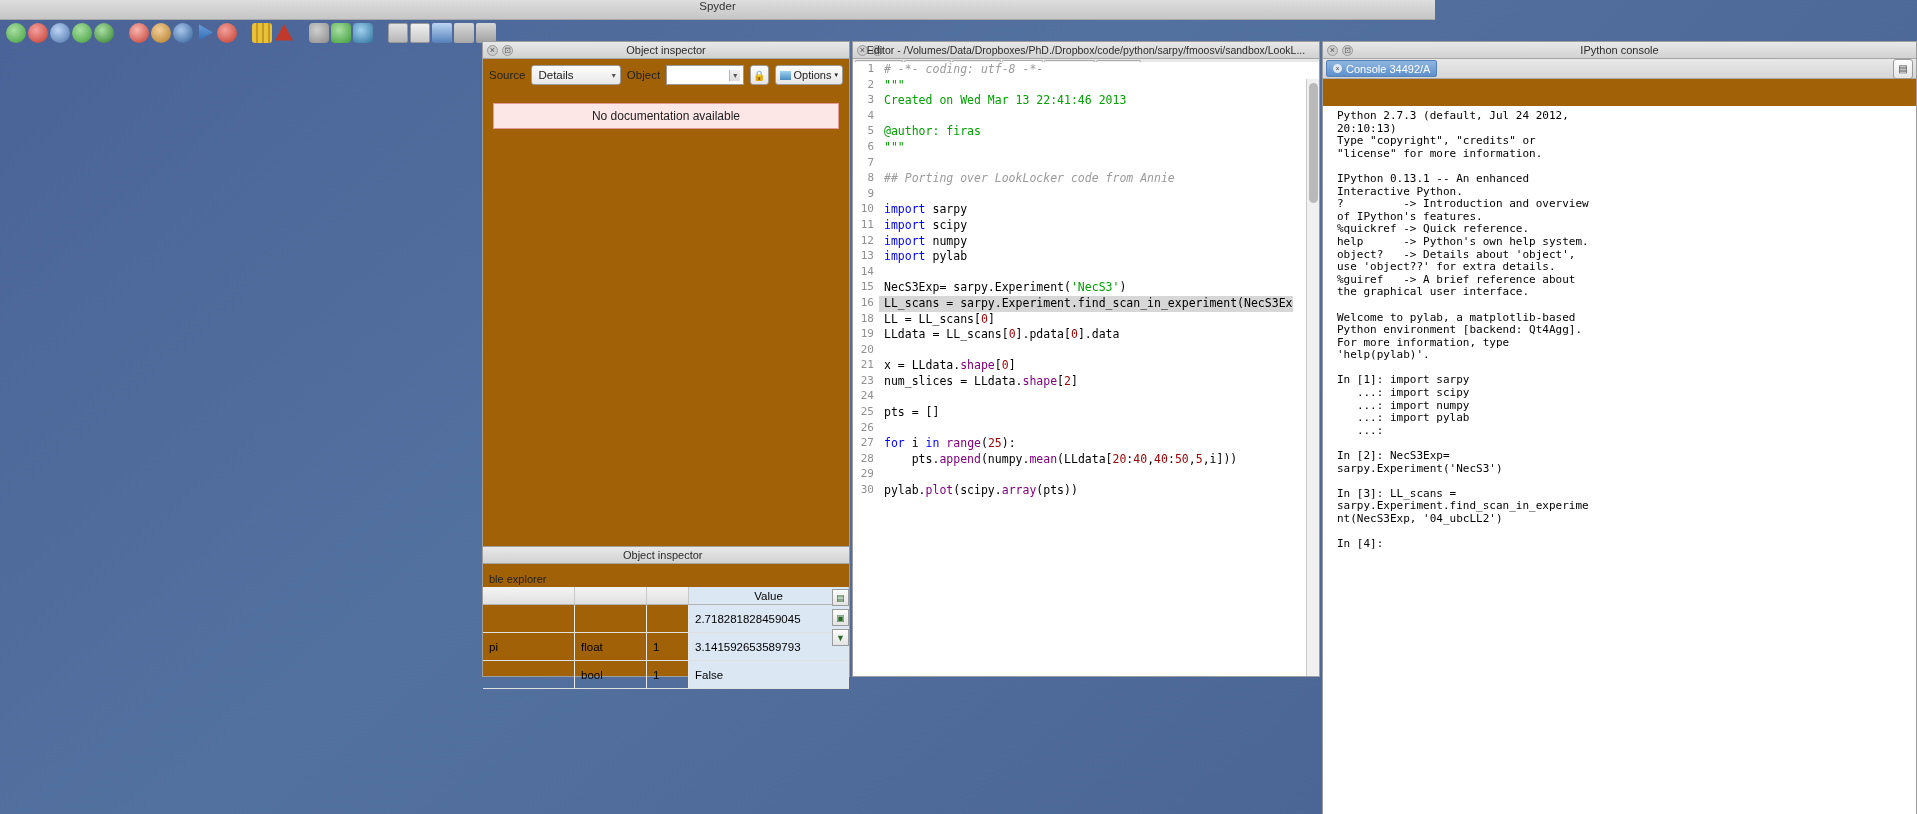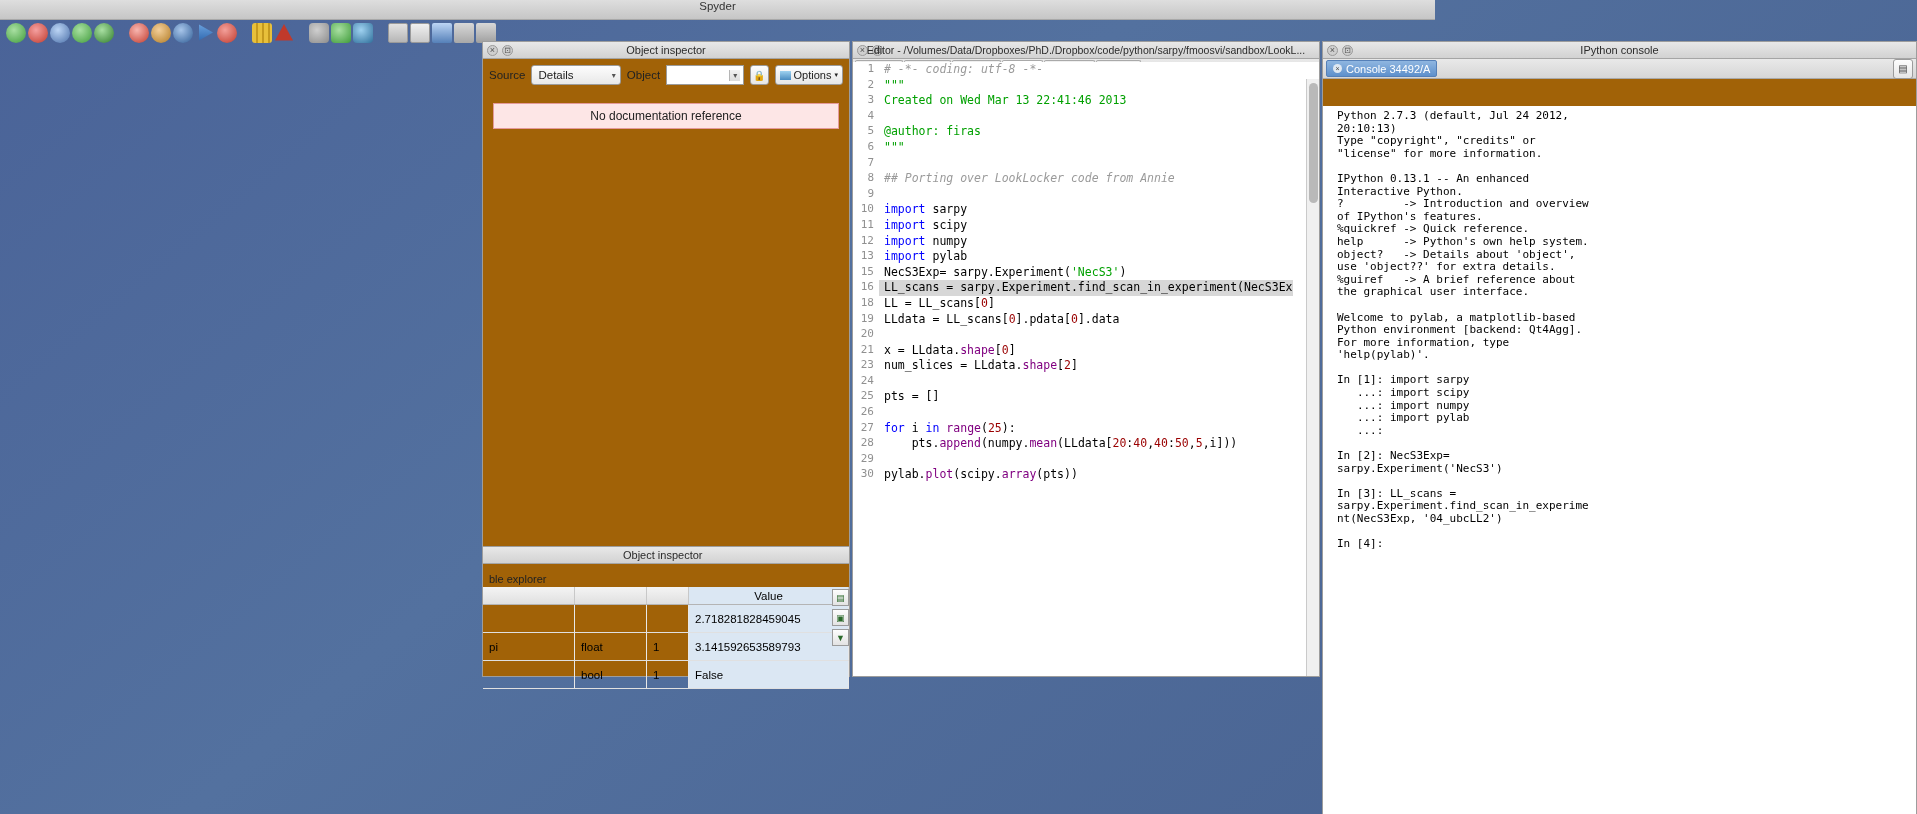--- a/index.html
+++ b/index.html
@@ -164,21 +164,21 @@
     <span class="combo-flat">
       <span></span>
     </span>
     <span class="sqbtn">🔒</span>
     <span class="optbtn">
       <span style="width:11px;height:9px;background:linear-gradient(#9fd2f0,#4a8cc0);display:inline-block"></span>
       <span>Options</span>
       <span style="font-size:7px">▾</span>
     </span>
   </div>
-  <div id="oi-nodoc">No documentation reference</div>
+  <div id="oi-nodoc">No documentation available</div>
 </div>
 
 <div class="pane" id="varexp">
   <div class="pane-title">
     <span class="ttl" style="text-align:left;padding-left:140px">Object inspector</span>
   </div>
   <div style="font-size:11px;padding:9px 0 2px 6px;color:#222;">ble explorer</div>
   <div class="ve-head">
     <div class="ve-c0"></div>
     <div class="ve-c1"></div>
@@ -253,20 +253,21 @@
       <div class="cl"><span class="gut">4</span><span class="src"><span class="str"></span></span></div>
       <div class="cl"><span class="gut">5</span><span class="src"><span class="str">@author: firas</span></span></div>
       <div class="cl"><span class="gut">6</span><span class="src"><span class="str">"""</span></span></div>
       <div class="cl"><span class="gut">7</span><span class="src"></span></div>
       <div class="cl"><span class="gut">8</span><span class="src"><span class="cmt">## Porting over LookLocker code from Annie</span></span></div>
       <div class="cl"><span class="gut">9</span><span class="src"></span></div>
       <div class="cl"><span class="gut">10</span><span class="src"><span class="kw">import</span> sarpy</span></div>
       <div class="cl"><span class="gut">11</span><span class="src"><span class="kw">import</span> scipy</span></div>
       <div class="cl"><span class="gut">12</span><span class="src"><span class="kw">import</span> numpy</span></div>
       <div class="cl"><span class="gut">13</span><span class="src"><span class="kw">import</span> pylab</span></div>
+      <div class="cl"><span class="gut">14</span><span class="src"></span></div>
       <div class="cl"><span class="gut">15</span><span class="src">NecS3Exp= sarpy.Experiment(<span class="str">'NecS3'</span>)</span></div>
       <div class="cl hl"><span class="gut">16</span><span class="src">LL_scans = sarpy.Experiment.find_scan_in_experiment(NecS3Ex</span></div>
       <div class="cl"><span class="gut">18</span><span class="src">LL = LL_scans[<span class="num">0</span>]</span></div>
       <div class="cl"><span class="gut">19</span><span class="src">LLdata = LL_scans[<span class="num">0</span>].pdata[<span class="num">0</span>].data</span></div>
       <div class="cl"><span class="gut">20</span><span class="src"></span></div>
       <div class="cl"><span class="gut">21</span><span class="src">x = LLdata.<span class="bi">shape</span>[<span class="num">0</span>]</span></div>
       <div class="cl"><span class="gut">23</span><span class="src">num_slices = LLdata.<span class="bi">shape</span>[<span class="num">2</span>]</span></div>
       <div class="cl"><span class="gut">24</span><span class="src"></span></div>
       <div class="cl"><span class="gut">25</span><span class="src">pts = []</span></div>
       <div class="cl"><span class="gut">26</span><span class="src"></span></div>

